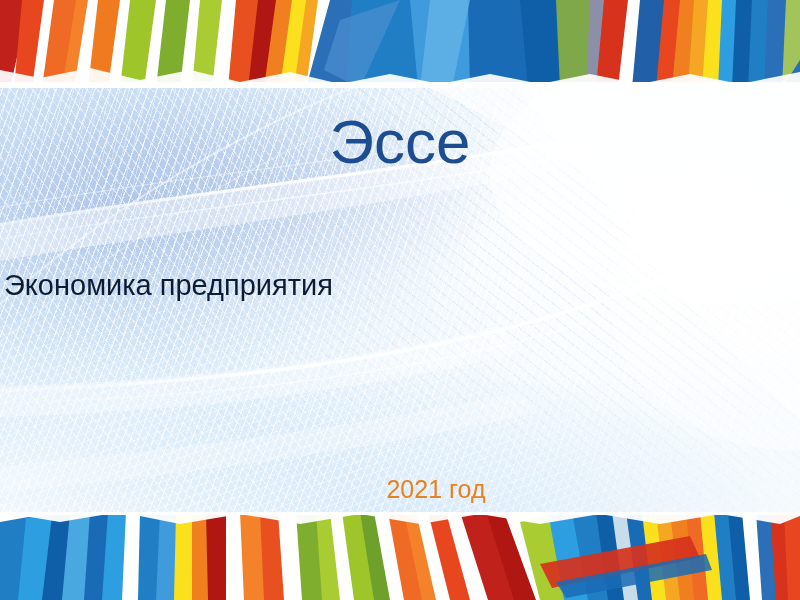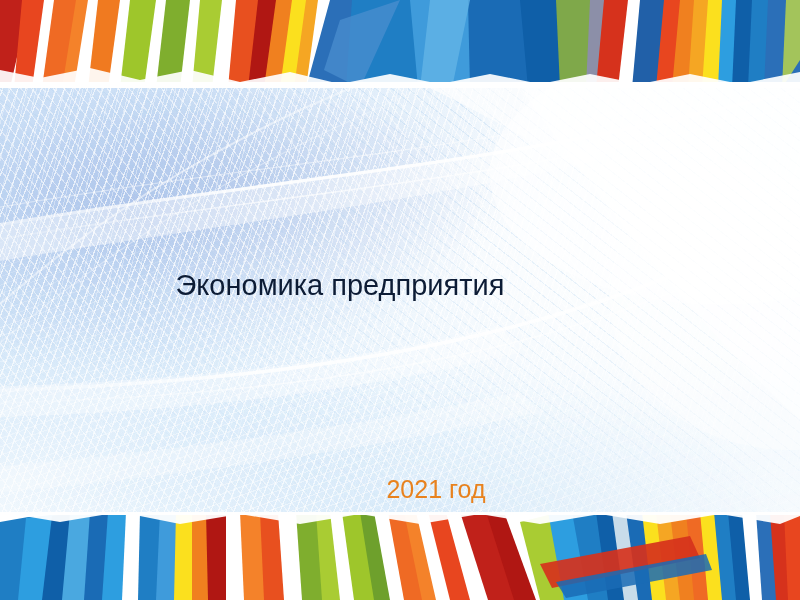--- a/index.html
+++ b/index.html
@@ -116,24 +116,24 @@
     font-family: "Liberation Sans", sans-serif;
     font-size: 62px;
     font-weight: 400;
     line-height: 1.1;
     letter-spacing: 0px;
     color: #1d4d91;
   }
 
   #subtitle-block {
     position: absolute;
-    left: 12px;
+    left: 4px;
     top: 268px;
     width: 656px;
-    text-align: center;
+    text-align: left;
   }
   #slide-subtitle {
     margin: 0;
     font-family: "Liberation Sans", sans-serif;
     font-size: 29px;
     font-weight: 400;
     line-height: 1.2;
     color: #0d1c35;
   }
 
@@ -314,20 +314,23 @@
     <polygon points="770,0 790,0 792,88 776,88" fill="#d6321c"></polygon>
     <polygon points="784,0 800,0 800,88 788,88" fill="#e8461f"></polygon>
 
     <polygon points="540,52 690,24 700,46 552,76" fill="#d6321c" opacity="0.92"></polygon>
     <polygon points="556,70 706,42 712,58 566,86" fill="#1a6bb5" opacity="0.85"></polygon>
 
     <polygon points="0,0 60,10 120,0 180,12 240,2 300,12 360,2 420,12 480,2 540,12 600,2 660,12 720,2 780,12 800,4 800,0" fill="#ffffff" opacity="0.95"></polygon>
     <rect x="0" y="0" width="800" height="3" fill="#ffffff"></rect>
   </svg>
 
+  <div id="title-block">
+    <h1 id="slide-title" style="color: rgb(29, 77, 145);">Эссе</h1>
+  </div>
 
   <div id="subtitle-block">
     <h2 id="slide-subtitle" style="color: rgb(13, 28, 53);">Экономика предприятия</h2>
   </div>
 
   <div id="year-block">
     <p id="slide-year" style="color: rgb(232, 130, 30);">2021 год</p>
   </div>
 
 </div>

